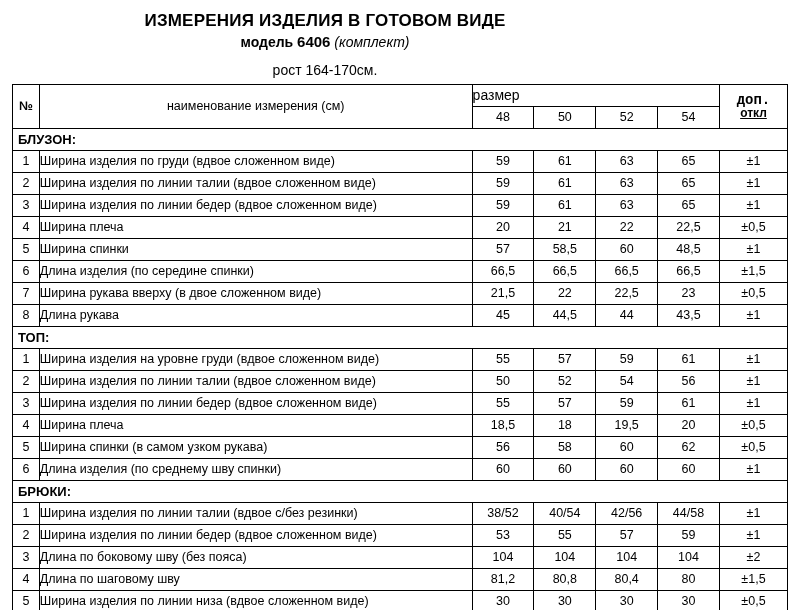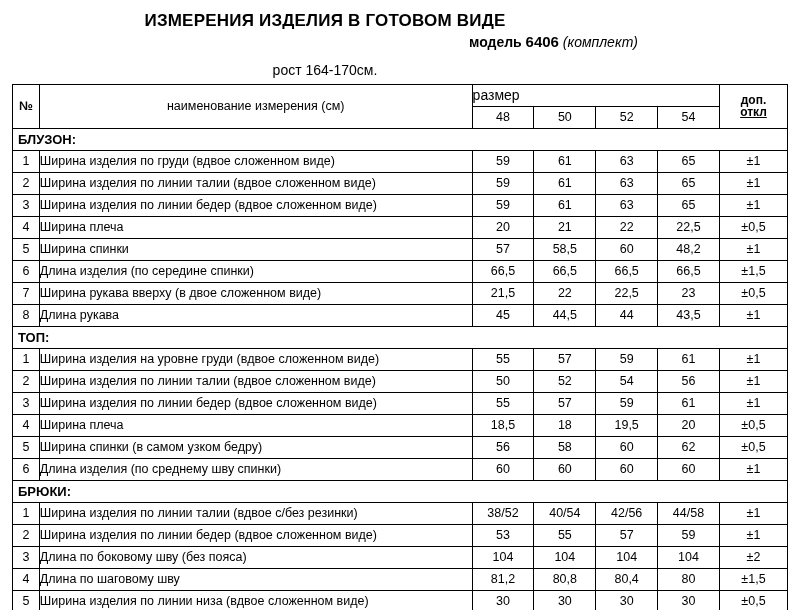--- a/index.html
+++ b/index.html
@@ -21,21 +21,21 @@
     padding: 10px 12px 0 12px;
   }
   .doc-title {
     text-align: center;
     font-size: 17px;
     font-weight: bold;
     letter-spacing: 0.2px;
     line-height: 1.25;
   }
   .doc-subtitle {
-    text-align: right;
+    text-align: center;
     font-size: 14px;
     line-height: 1.35;
     margin-top: 1px;
   }
   .doc-subtitle .model-label {
     font-weight: bold;
   }
   .doc-subtitle .model-num {
     font-weight: bold;
     font-size: 15px;
@@ -83,22 +83,23 @@
     text-align: left;
     height: 18px;
   }
   th.hdr-size-num {
     font-weight: normal;
     font-size: 12.5px;
     text-align: center;
     height: 20px;
   }
   .hdr-dop-top {
-    font-size: 12px;
+    font-size: 14px;
     line-height: 1.05;
+    font-family: Liberation Mono, monospace;
   }
   .hdr-dop-bot {
     font-size: 12px;
     text-align: center;
     line-height: 1.05;
     text-decoration: underline;
   }
   td.section {
     font-weight: bold;
     text-align: left;
@@ -207,21 +208,21 @@
           <td class="val">22</td>
           <td class="val">22,5</td>
           <td class="dop"><span class="pm"></span><span>0,5</span></td>
         </tr>
         <tr>
           <td class="val">5</td>
           <td class="name-cell"><span>Ширина спинки</span></td>
           <td class="val">57</td>
           <td class="val">58,5</td>
           <td class="val">60</td>
-          <td class="val">48,2</td>
+          <td class="val">48,5</td>
           <td class="dop"><span class="pm"></span><span>1</span></td>
         </tr>
         <tr>
           <td class="val">6</td>
           <td class="name-cell"><span>Длина изделия </span><span class="it">(по середине спинки)</span></td>
           <td class="val">66,5</td>
           <td class="val">66,5</td>
           <td class="val">66,5</td>
           <td class="val">66,5</td>
           <td class="dop"><span class="pm"></span><span>1,5</span></td>
@@ -278,21 +279,21 @@
           <td class="val">4</td>
           <td class="name-cell"><span>Ширина плеча</span></td>
           <td class="val">18,5</td>
           <td class="val">18</td>
           <td class="val">19,5</td>
           <td class="val">20</td>
           <td class="dop"><span class="pm"></span><span>0,5</span></td>
         </tr>
         <tr>
           <td class="val">5</td>
-          <td class="name-cell"><span>Ширина спинки </span><span class="it">(в самом узком бедру)</span></td>
+          <td class="name-cell"><span>Ширина спинки </span><span class="it">(в самом узком рукава)</span></td>
           <td class="val">56</td>
           <td class="val">58</td>
           <td class="val">60</td>
           <td class="val">62</td>
           <td class="dop"><span class="pm"></span><span>0,5</span></td>
         </tr>
         <tr>
           <td class="val">6</td>
           <td class="name-cell"><span>Длина изделия </span><span class="it">(по среднему шву спинки)</span></td>
           <td class="val">60</td>

